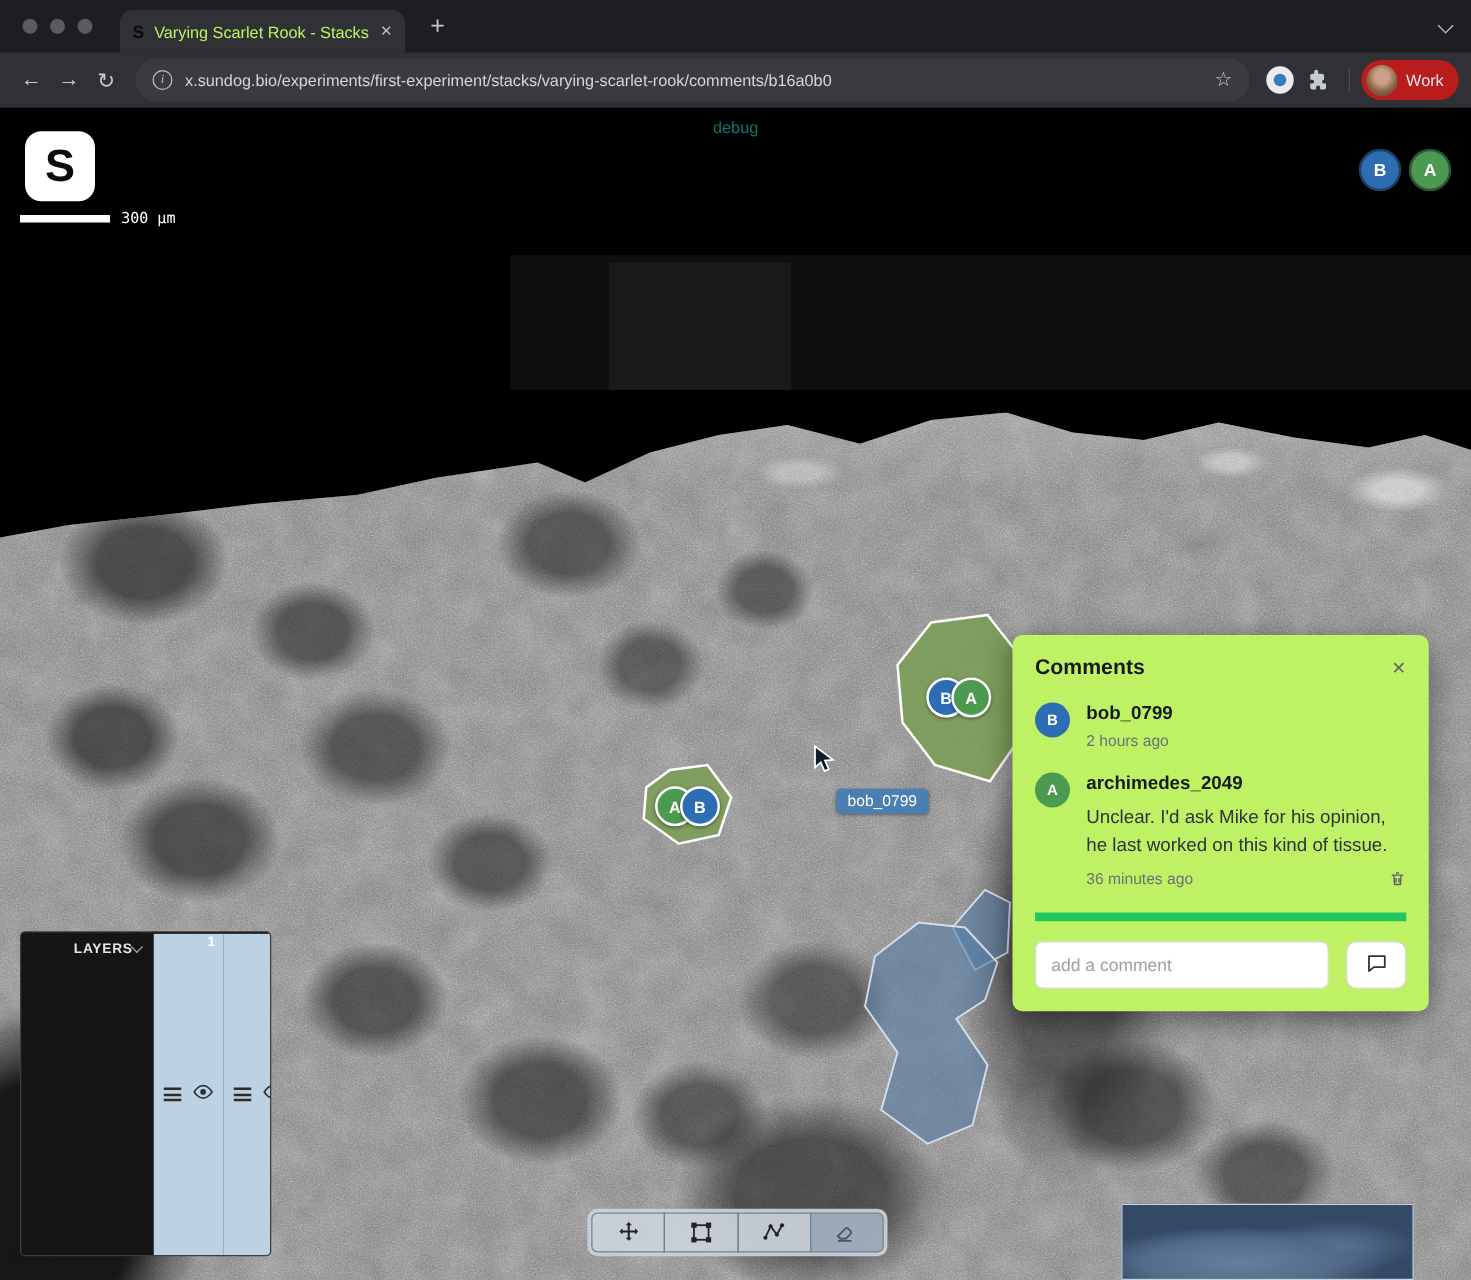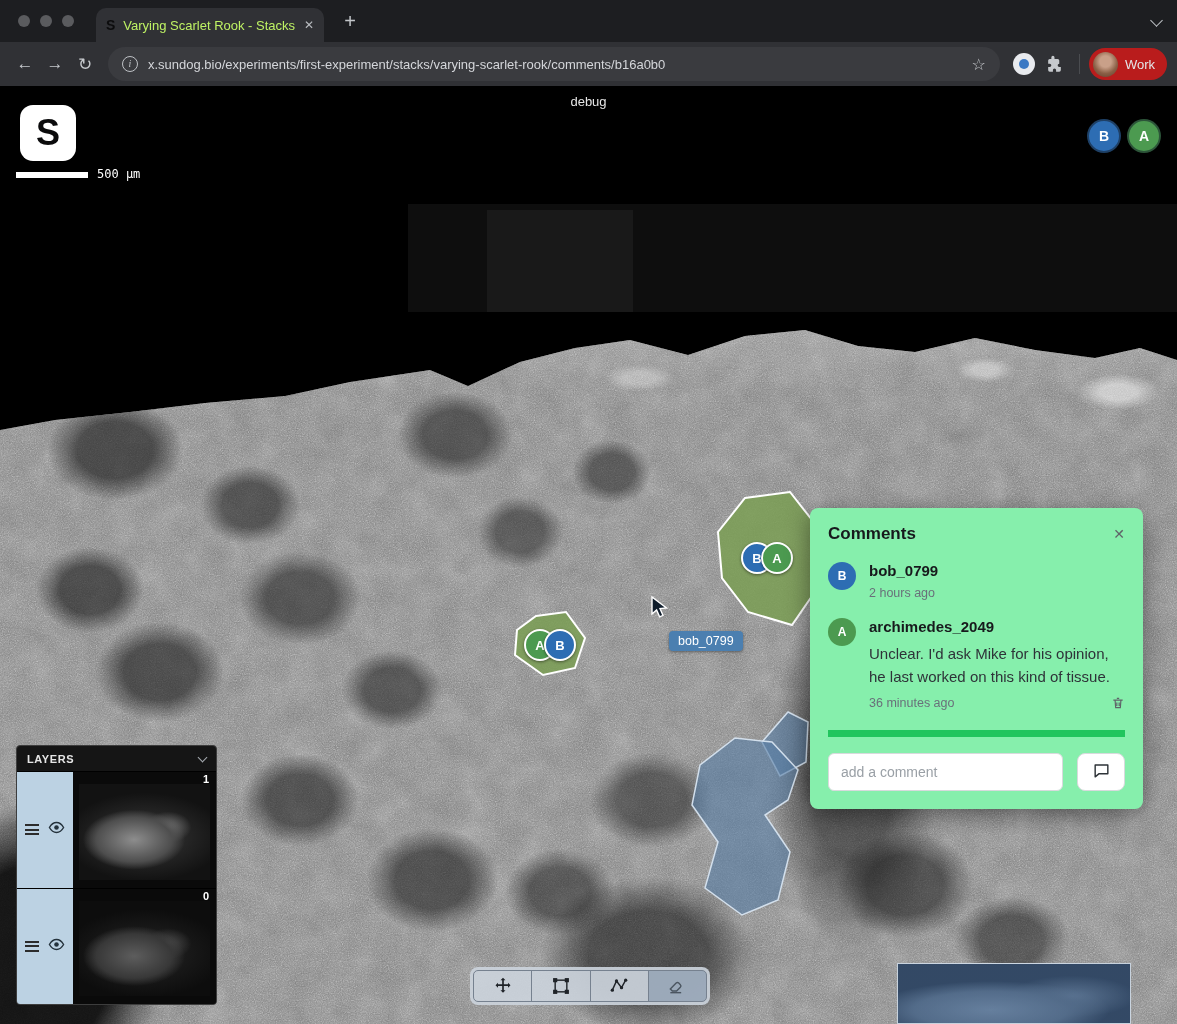--- a/index.html
+++ b/index.html
@@ -60,21 +60,21 @@
     radial-gradient(150px 110px at 648px 655px, rgba(0,0,0,.5) 40%, rgba(0,0,0,0) 72%),
     radial-gradient(170px 210px at 35px 660px, rgba(0,0,0,.85) 45%, rgba(0,0,0,0) 75%),
     radial-gradient(60px 26px at 1118px 92px, rgba(255,255,255,.5) 30%, rgba(255,255,255,0) 70%),
     radial-gradient(40px 18px at 985px 70px, rgba(255,255,255,.4) 30%, rgba(255,255,255,0) 70%),
     radial-gradient(50px 20px at 640px 78px, rgba(255,255,255,.32) 30%, rgba(255,255,255,0) 70%),
     linear-gradient(180deg, rgba(255,255,255,.22), rgba(255,255,255,0) 90px); }
 
   .anno-svg { position:absolute; left:0; top:0; width:1177px; height:938px; pointer-events:none; z-index:15; }
   .anno-svg polygon { pointer-events:auto; }
 
-  .debug { position:absolute; top:8px; left:0; right:0; text-align:center; color:#e5e5e5; font-size:13px; z-index:10; }
+  .debug { position:absolute; top:8px; left:0; right:0; text-align:center; color:#0f766e; font-size:13px; z-index:10; }
   .logo { position:absolute; left:20px; top:19px; width:56px; height:56px; background:#fff; border-radius:13px; display:flex; align-items:center; justify-content:center; font-size:36px; font-weight:800; color:#0b0b0c; z-index:10; }
   .scalebar { position:absolute; left:16px; top:86px; width:72px; height:6px; background:#fff; z-index:10; }
   .scalelabel { position:absolute; left:97px; top:81px; color:#fff; font-size:12px; font-family:"DejaVu Sans Mono", monospace; z-index:10; }
 
   .presence { position:absolute; top:33px; right:16px; display:flex; gap:6px; z-index:10; }
   .p-avatar { width:34px; height:34px; border-radius:50%; color:#fff; font-weight:700; font-size:14px; display:flex; align-items:center; justify-content:center; border:2px solid rgba(18,28,38,.55); }
 
   .cluster { position:absolute; display:flex; z-index:20; }
   .c-avatar { width:32px; height:32px; border-radius:50%; border:2.5px solid #fff; display:flex; align-items:center; justify-content:center; color:#fff; font-size:13px; font-weight:700; box-shadow:0 1px 3px rgba(0,0,0,.45); }
   .cluster .c-avatar + .c-avatar { margin-left:-12px; }
@@ -85,21 +85,21 @@
   .cursor-label { position:absolute; left:669px; top:545px; color:#fff; font-size:12.5px; padding:3px 9px; border-radius:4px; z-index:25; box-shadow:0 1px 3px rgba(0,0,0,.4); }
 
   .minimap { position:absolute; left:897px; top:877px; width:234px; height:61px; z-index:18; border:1px solid rgba(226,234,242,.85);
     background:
       linear-gradient(rgba(64,100,148,.55), rgba(64,100,148,.55)),
       radial-gradient(140px 34px at 40% 78%, #93a0a9 0%, #6a757d 55%, rgba(40,45,50,0) 85%),
       radial-gradient(80px 26px at 75% 55%, #7c878f 0%, rgba(60,66,72,0) 80%),
       #23282d; }
 
   
-  .layers { position:absolute; left:16px; top:659px; width:201px; height:260px; background:#151515; border:1px solid #3d3d3d; border-radius:4px; display:flex; flex-direction:column; overflow:hidden; z-index:22; }
+  .layers { position:absolute; left:16px; top:659px; width:201px; height:260px; background:#151515; border:1px solid #3d3d3d; border-radius:4px; display:flex; flex-direction:row; overflow:hidden; z-index:22;padding-left:32px; }
   .layers-header { height:25px; display:flex; align-items:center; padding:0 10px; flex:none; }
   .layers-title { flex:1; color:#e6e6e6; font-size:11px; font-weight:700; letter-spacing:.6px; }
   .chev-sm { width:7px; height:7px; border-right:1.6px solid #a6abb1; border-bottom:1.6px solid #a6abb1; transform:rotate(45deg); margin-top:-3px; }
   .layer-row { flex:1; display:flex; border-top:1px solid #000; position:relative; }
   .layer-controls { width:56px; background:#bcd2e3; display:flex; align-items:center; justify-content:center; gap:9px; flex:none; }
   .bars { width:14px; display:flex; flex-direction:column; gap:2.5px; }
   .bars i { display:block; height:2px; background:#2c2c2c; }
   .layer-thumb { flex:1; background:#0a0a0a; position:relative; }
   .thumb-img { position:absolute; left:6px; right:6px; top:12px; bottom:8px; }
   .thumb1 { background:
@@ -114,21 +114,21 @@
 
   
   .tools { position:absolute; left:470px; top:881px; width:240px; height:38px; background:rgba(203,210,219,.92); border-radius:8px; display:flex; align-items:center; padding:3px; z-index:22; }
   .tool { flex:1; height:32px; display:flex; align-items:center; justify-content:center; border:1px solid #76818f; color:#1f2328; background:transparent; }
   .tool + .tool { margin-left:-1px; }
   .tool:first-child { border-radius:5px 0 0 5px; }
   .tool:last-child { border-radius:0 5px 5px 0; }
   .tool.disabled { background:rgba(130,148,170,.6); color:#51596400; color:#4b5560; }
 
   
-  .comments { position:absolute; left:810px; top:422px; width:333px; background:#86efac; border-radius:8px; box-shadow:0 6px 24px rgba(0,0,0,.45); padding:16px 18px 18px; z-index:30; }
+  .comments { position:absolute; left:810px; top:422px; width:333px; background:#bef264; border-radius:8px; box-shadow:0 6px 24px rgba(0,0,0,.45); padding:16px 18px 18px; z-index:30; }
   .comments-header { display:flex; align-items:center; }
   .comments-title { flex:1; font-size:17px; font-weight:700; color:#17191c; }
   .comments-close { color:#5f6368; font-size:14px; line-height:14px; }
   .comment { display:flex; gap:13px; margin-top:18px; }
   .comment-avatar { width:28px; height:28px; border-radius:50%; color:#fff; font-weight:700; font-size:12px; display:flex; align-items:center; justify-content:center; flex:none; }
   .comment-body { flex:1; min-width:0; }
   .comment-author { font-size:15px; font-weight:700; color:#17191c; }
   .comment-text { font-size:15px; color:#2e3338; margin-top:7px; line-height:1.55; }
   .comment-meta { display:flex; align-items:center; margin-top:7px; }
   .comment-time { font-size:12.5px; color:#69707a; }
@@ -223,21 +223,21 @@
     <div class="cursor">
       <svg width="22" height="24" viewBox="0 0 22 24">
           <path d="M2 1l0 17 4.6-4.1 3 7 3.4-1.5-3-6.9 6.5-.6z" fill="#0d1b2a" stroke="#fff" stroke-width="1.4"></path>
         </svg>
     </div>
     <div class="cursor-label" style="background: rgb(75, 127, 176);">bob_0799</div>
 
     <div class="debug">debug</div>
     <div class="logo">S</div>
     <div class="scalebar"></div>
-    <div class="scalelabel">500 μm</div>
+    <div class="scalelabel">300 μm</div>
 
     <div class="presence">
       <span class="p-avatar" style="background: rgb(45, 109, 179);">B</span>
       <span class="p-avatar" style="background: rgb(76, 154, 80);">A</span>
     </div>
 
     <div class="minimap"></div>
 
     <div class="layers">
       <div class="layers-header">

